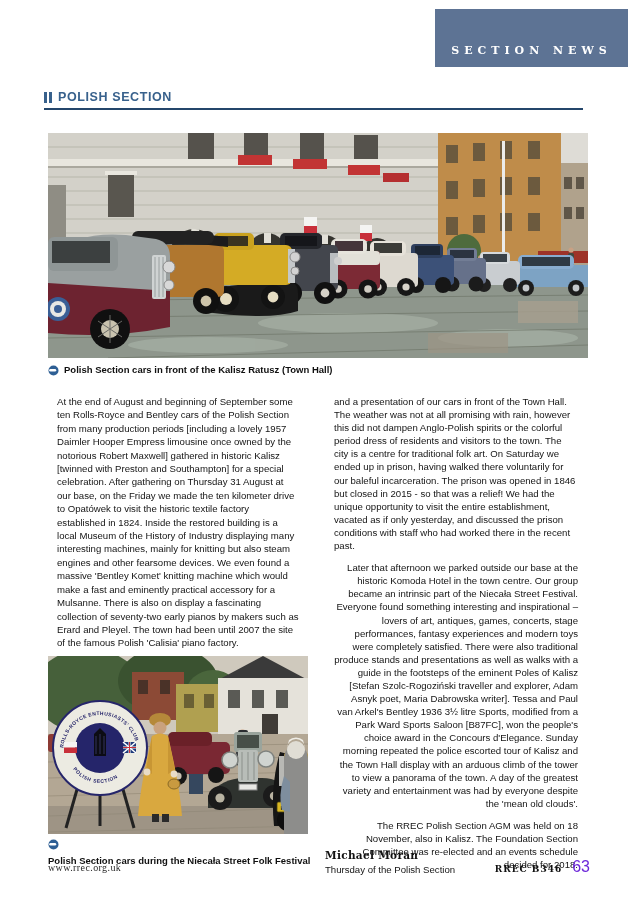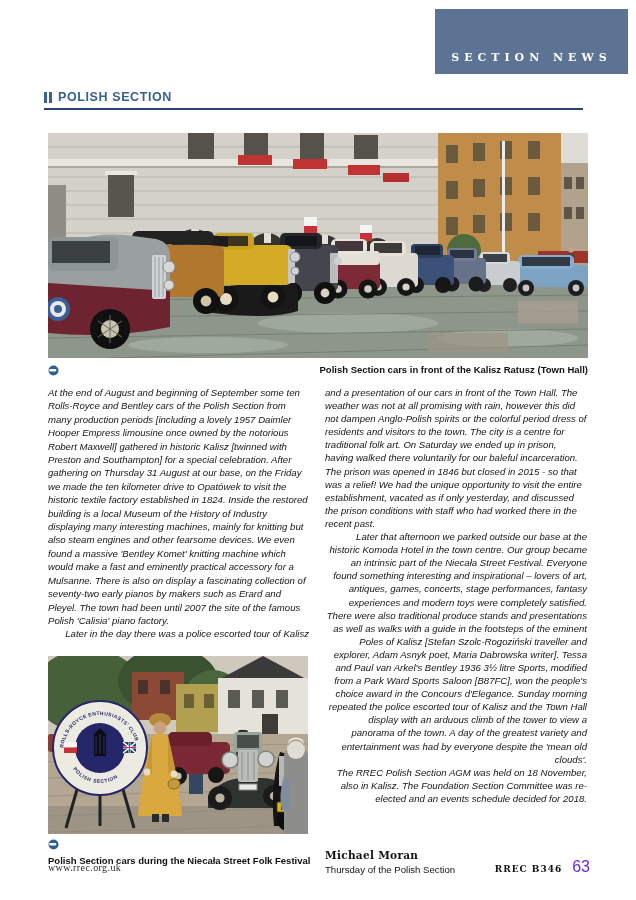--- a/index.html
+++ b/index.html
@@ -4,21 +4,21 @@
 <style>
   html,body{margin:0;padding:0;}
   body{
     width:636px;height:900px;position:relative;background:#ffffff;
     font-family:"Liberation Sans", sans-serif;color:#161616;overflow:hidden;
   }
   .abs{position:absolute;}
 
   
   .banner{
-    left:435px;top:9px;width:193px;height:65px;background:#5d7394;
+    left:435px;top:9px;width:193px;height:58px;background:#5d7394;
     display:flex;align-items:flex-end;justify-content:center;
   }
   .banner-text{
     font-family:"DejaVu Serif", serif;color:#ffffff;font-size:11px;font-weight:bold;
     letter-spacing:5px;margin-bottom:10px;white-space:nowrap;
   }
 
   
   .heading{left:44px;top:90px;display:flex;align-items:center;gap:6px;}
   .heading-bars{display:flex;gap:2px;}
@@ -28,28 +28,28 @@
   }
   .rule{left:44px;top:108px;width:539px;height:2px;background:#24466b;}
 
   
   .photo{overflow:hidden;background:#cfcdc6;}
   .photo svg{display:block;}
   .photo1{left:48px;top:133px;width:540px;height:225px;}
   .photo2{left:48px;top:656px;width:260px;height:178px;}
 
   
-  .caption{display:flex;align-items:flex-start;gap:5px;font-size:9.5px;font-weight:bold;color:#101010;justify-content:space-between;}
+  .caption{display:flex;align-items:flex-start;gap:5px;font-size:9.5px;font-weight:bold;color:#101010;}
   .caption1{left:48px;top:364px;width:540px;}
   .caption2{left:48px;top:838px;width:300px;flex-direction:column;}
   .cap-icon{flex:0 0 auto;margin-top:0.5px;}
 
   
   .col{font-size:9.6px;line-height:13.4px;color:#141414;text-align:left;}
-  .col p{margin:0;font-style:italic;}
+  .col p{margin:9px;}
   .col p.indent{text-indent:11px;text-align:right;}
   .col-left{left:48px;top:386px;width:261px;}
   .col-right{left:325px;top:386px;width:262px;line-height:13.1px;}
 
   
   .signature{left:325px;top:806px;width:262px;margin-top:43px;}
   .sig-name{font-family:"DejaVu Serif", serif;font-weight:bold;font-size:10.5px;letter-spacing:0.3px;color:#111;}
   .sig-role{font-size:9.6px;margin-top:3px;color:#141414;}
 
   

